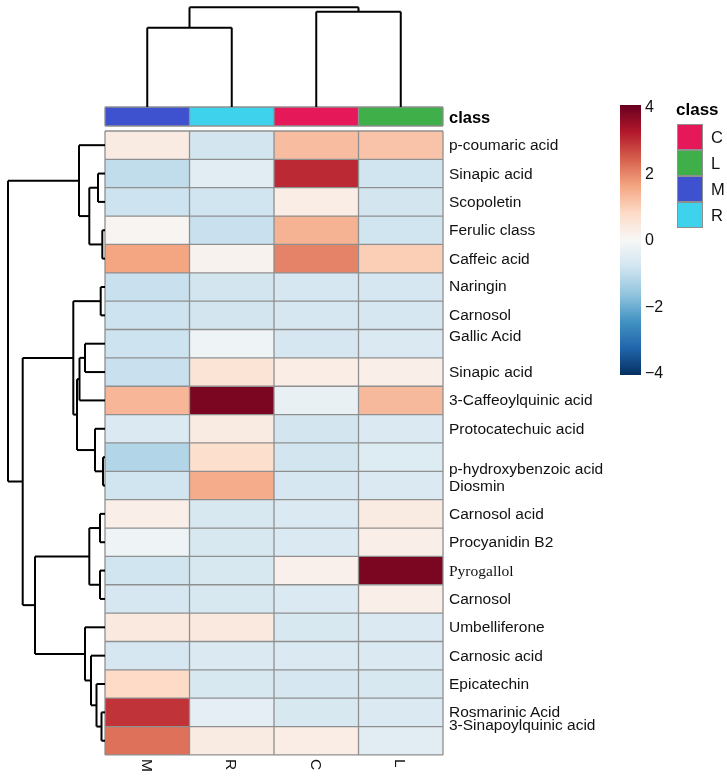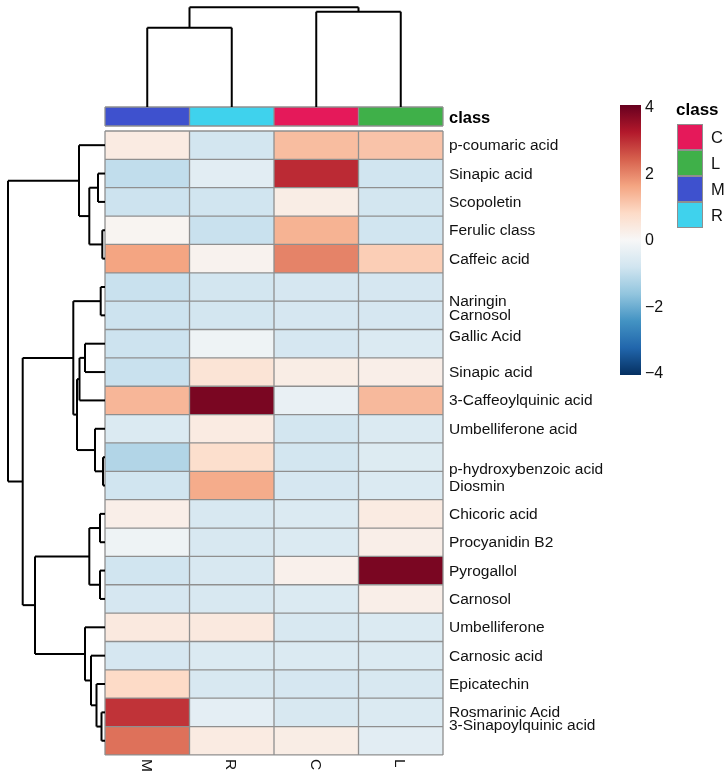--- a/index.html
+++ b/index.html
@@ -131,31 +131,31 @@
       <div class="cell" style="left: 189.5px; top: 726.56px; width: 84.5px; height: 28.36px; background: rgb(250, 235, 226);"></div>
       <div class="cell" style="left: 274px; top: 726.56px; width: 84.5px; height: 28.36px; background: rgb(249, 237, 229);"></div>
       <div class="cell" style="left: 358.5px; top: 726.56px; width: 84.5px; height: 28.36px; background: rgb(226, 237, 243);"></div>
     </div>
   <div id="rowlabels">
       <div class="row-label" style="top: 137.18px;">p-coumaric acid</div>
       <div class="row-label" style="top: 165.54px;">Sinapic acid</div>
       <div class="row-label" style="top: 193.9px;">Scopoletin</div>
       <div class="row-label" style="top: 222.26px;">Ferulic class</div>
       <div class="row-label" style="top: 250.62px;">Caffeic acid</div>
-      <div class="row-label" style="top: 293px;">Naringin</div>
+      <div class="row-label" style="top: 278px;">Naringin</div>
       <div class="row-label" style="top: 307.34px;">Carnosol</div>
       <div class="row-label" style="top: 328px;">Gallic Acid</div>
       <div class="row-label" style="top: 364.06px;">Sinapic acid</div>
       <div class="row-label" style="top: 392.42px;">3-Caffeoylquinic acid</div>
-      <div class="row-label" style="top: 420.78px;">Umbelliferone acid</div>
+      <div class="row-label" style="top: 420.78px;">Protocatechuic acid</div>
       <div class="row-label" style="top: 461px;">p-hydroxybenzoic acid</div>
       <div class="row-label" style="top: 477.5px;">Diosmin</div>
-      <div class="row-label" style="top: 505.86px;">Chicoric acid</div>
+      <div class="row-label" style="top: 505.86px;">Carnosol acid</div>
       <div class="row-label" style="top: 534.22px;">Procyanidin B2</div>
-      <div class="row-label" style="top: 562.58px;">Pyrogallol</div>
+      <div class="row-label" style="top: 562.58px; font-family: Liberation Serif, serif;">Pyrogallol</div>
       <div class="row-label" style="top: 590.94px;">Carnosol</div>
       <div class="row-label" style="top: 619.3px;">Umbelliferone</div>
       <div class="row-label" style="top: 647.66px;">Carnosic acid</div>
       <div class="row-label" style="top: 676.02px;">Epicatechin</div>
       <div class="row-label" style="top: 704.38px;">Rosmarinic Acid</div>
       <div class="row-label" style="top: 717px;">3-Sinapoylquinic acid</div>
     </div>
   <div id="collabels">
       <div class="col-label" style="left: 139.25px; top: 758.92px;">M</div>
       <div class="col-label" style="left: 223.75px; top: 758.92px;">R</div>

